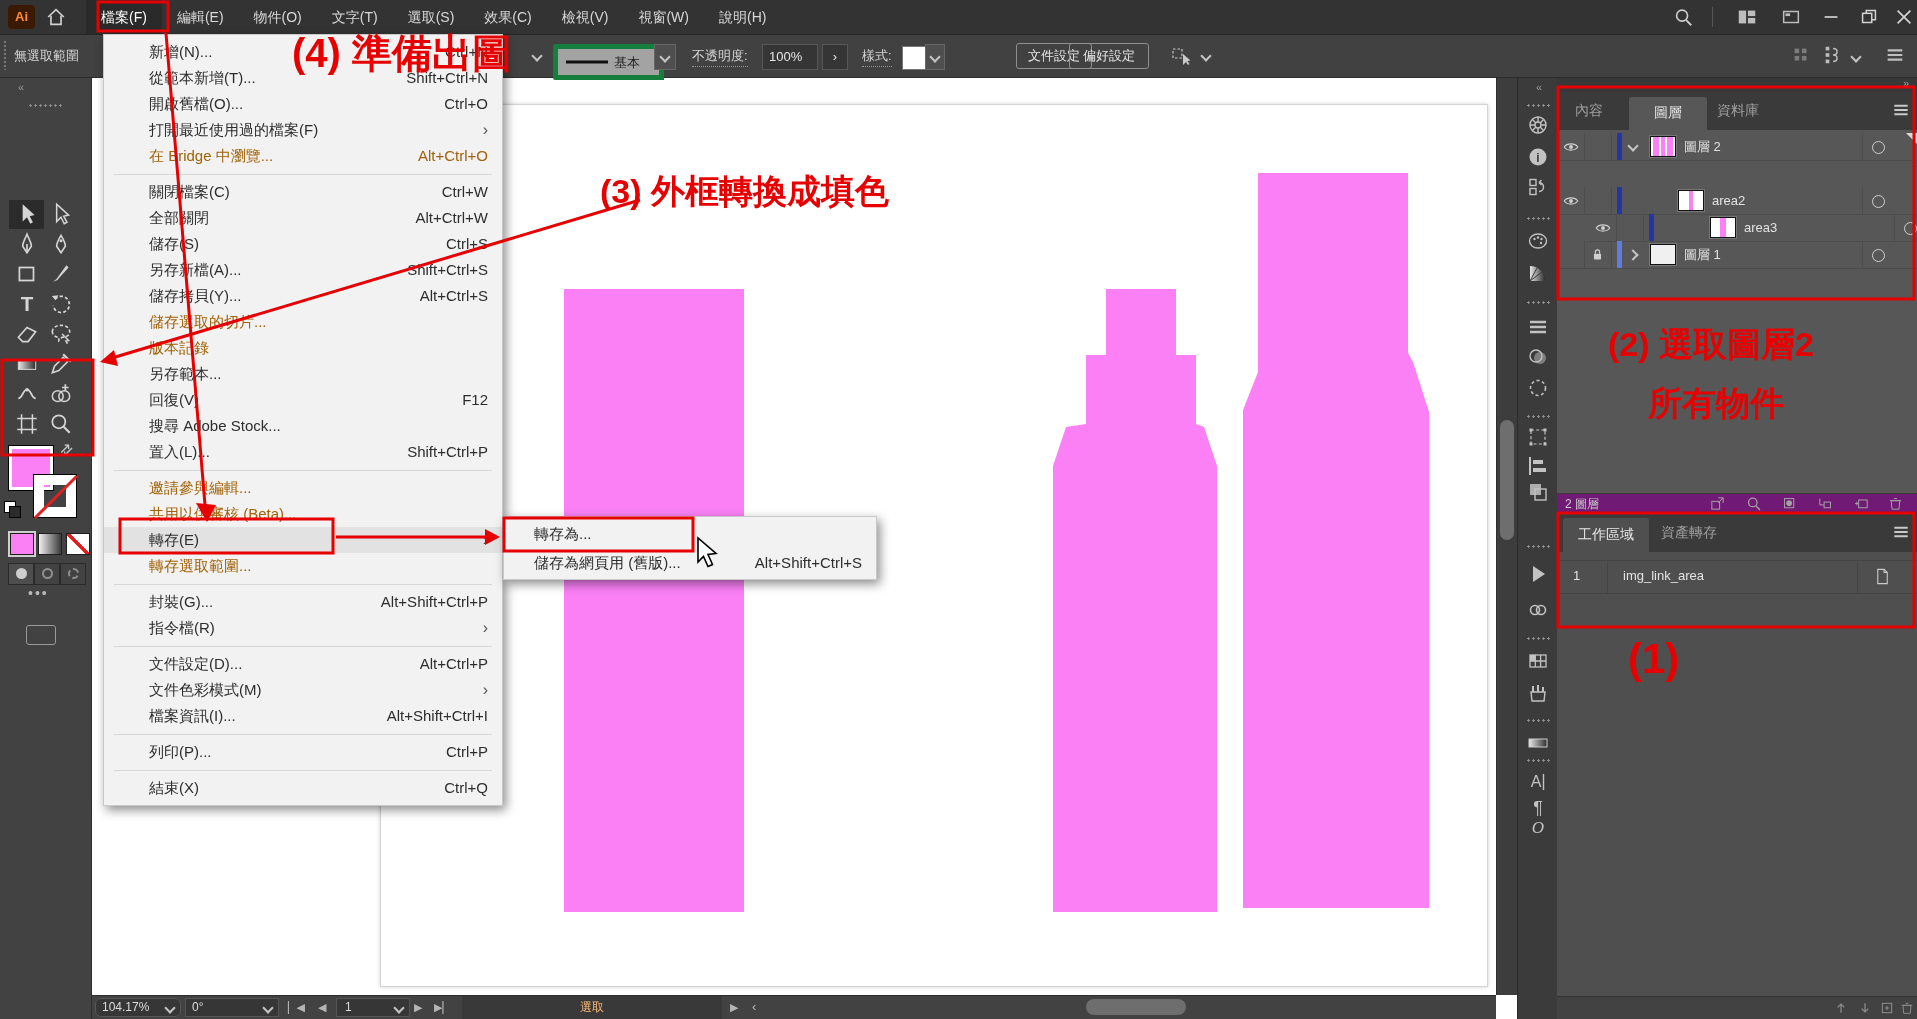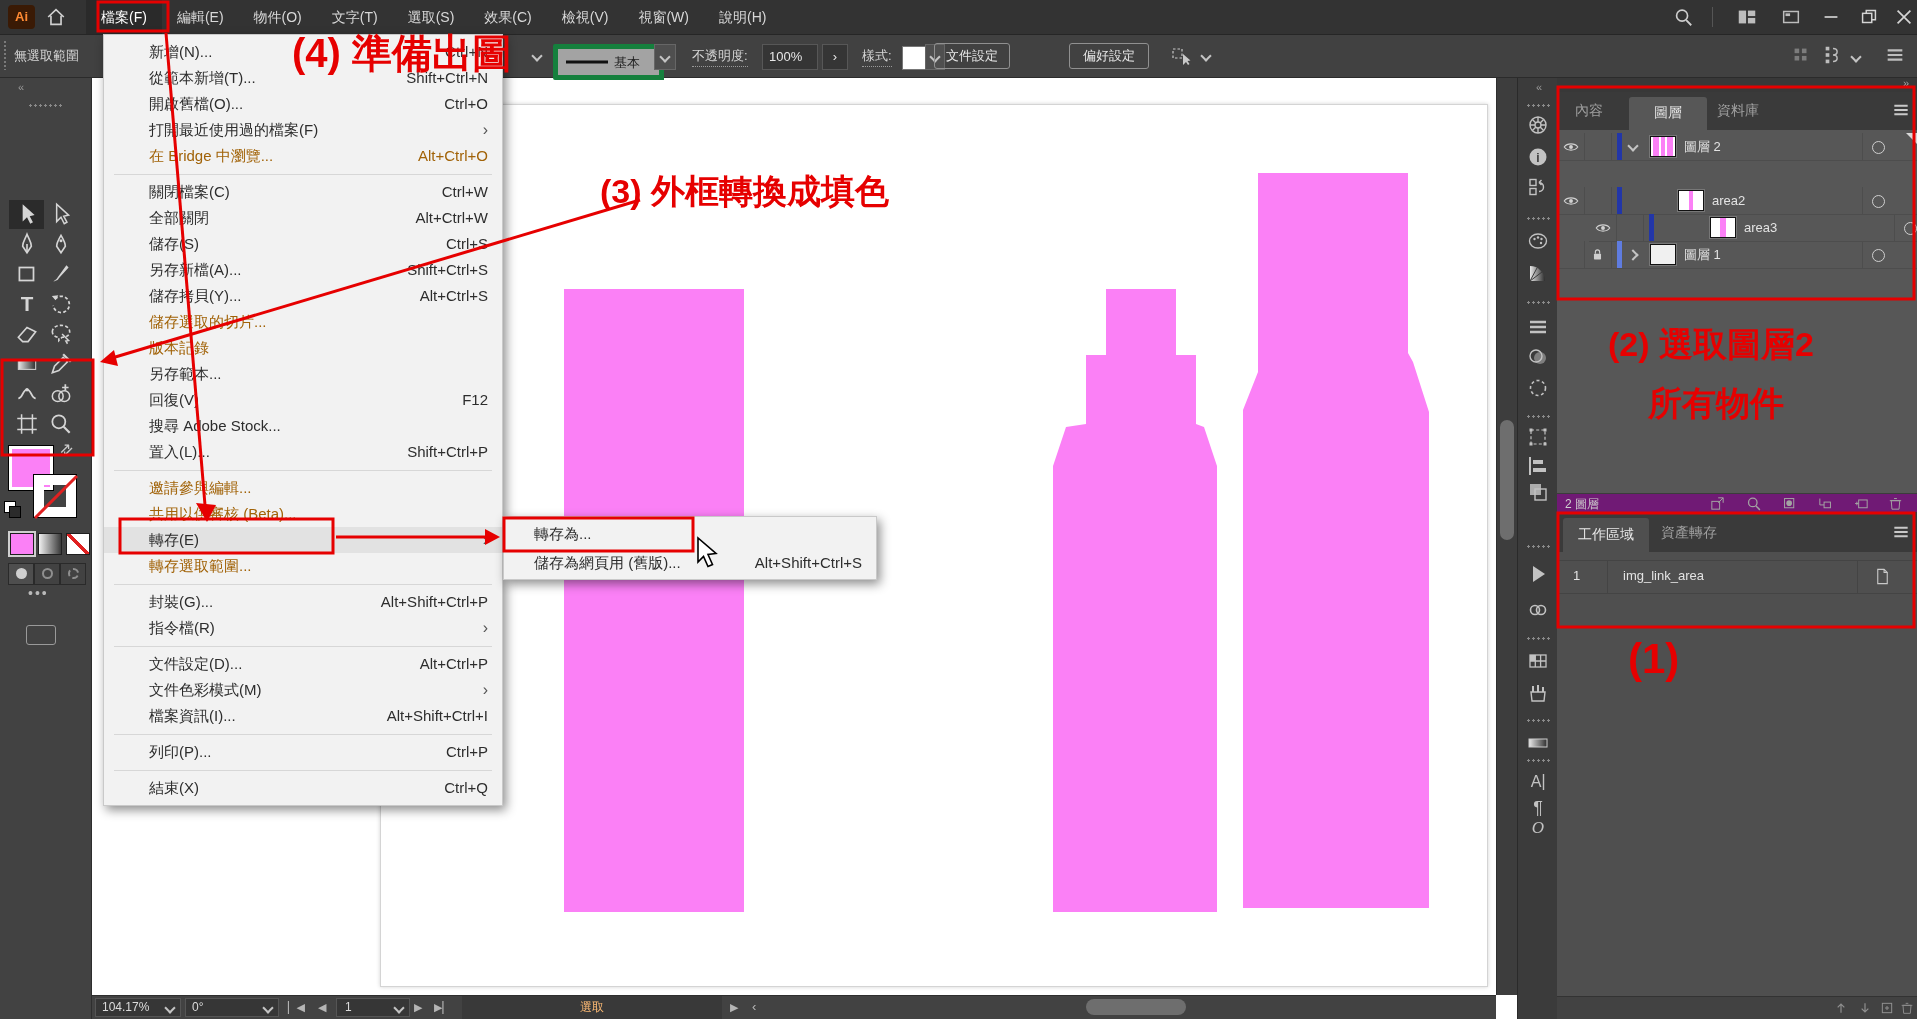--- a/index.html
+++ b/index.html
@@ -447,21 +447,21 @@
         <span class="cv" style="position:absolute;left:6px;top:8px;"></span>
       </div>
     <span class="abs clabel dotted-u" style="left:692px;top:13px;">不透明度:</span>
     <div class="abs fieldbox" style="left:762px;top:10px;width:42px;height:24px;box-sizing:content-box;"><span>100%</span></div>
     <div class="abs fieldbox" style="left:822px;top:10px;width:12px;text-align:center;">›</div>
     <span class="abs clabel dotted-u" style="left:862px;top:13px;">樣式:</span>
     <div class="abs" style="left:902px;top:12px;width:22px;height:22px;background:#fff;border:1px solid #777;"></div>
     <div class="abs" style="left:925px;top:10px;width:20px;height:26px;background:#4f4f4f;border:1px solid #666;box-sizing:border-box;">
         <span class="cv" style="position:absolute;left:5px;top:8px;"></span>
       </div>
-    <div class="abs btn" style="left:934px;top:9px;width:74px;height:24px;">文件設定</div>
+    <div class="abs btn" style="left:1016px;top:9px;width:74px;height:24px;">文件設定</div>
     <div class="abs btn" style="left:1069px;top:9px;width:78px;height:24px;">偏好設定</div>
     <svg class="abs" style="left:1170px;top:10px;color:#c9c9c9" width="24" height="24">
         <use href="#i-selsim"></use>
       </svg>
     <span class="abs cv" style="left:1202px;top:18px;"></span>
     <svg class="abs" style="left:1790px;top:10px;color:#7c7c7c" width="22" height="22">
         <use href="#i-grid4"></use>
       </svg>
     <svg class="abs" style="left:1822px;top:10px;color:#bdbdbd" width="22" height="22">
         <use href="#i-alignsel"></use>
@@ -668,21 +668,21 @@
       <svg class="abs" style="left:322px;top:3px;color:#8f8f8f" width="16" height="16">
           <use href="#i-plusbox"></use>
         </svg>
       <svg class="abs" style="left:342px;top:3px;color:#8f8f8f" width="16" height="16">
           <use href="#i-trash"></use>
         </svg>
     </div>
   </div>
 
   <div id="statusbar" class="abs">
-    <div class="sfield" style="left:3px;top:2px;width:78px;height:17px;padding-left:6px;">
+    <div class="sfield" style="left:3px;top:2px;width:78px;height:17px;padding-left:6px;border-radius:6px;">
       <span>104.17%</span>
       <span class="cv" style="position:absolute;right:6px;top:5px;"></span>
     </div>
     <div class="sfield" style="left:93px;top:2px;width:86px;height:17px;padding-left:6px;">
       <span>0°</span>
       <span class="cv" style="position:absolute;right:6px;top:5px;"></span>
     </div>
     <span class="abs navg" style="left:196px;top:5px;">▏◀</span>
     <span class="abs navg" style="left:226px;top:5px;">◀</span>
     <div class="sfield" style="left:244px;top:2px;width:64px;height:17px;padding-left:8px;">

